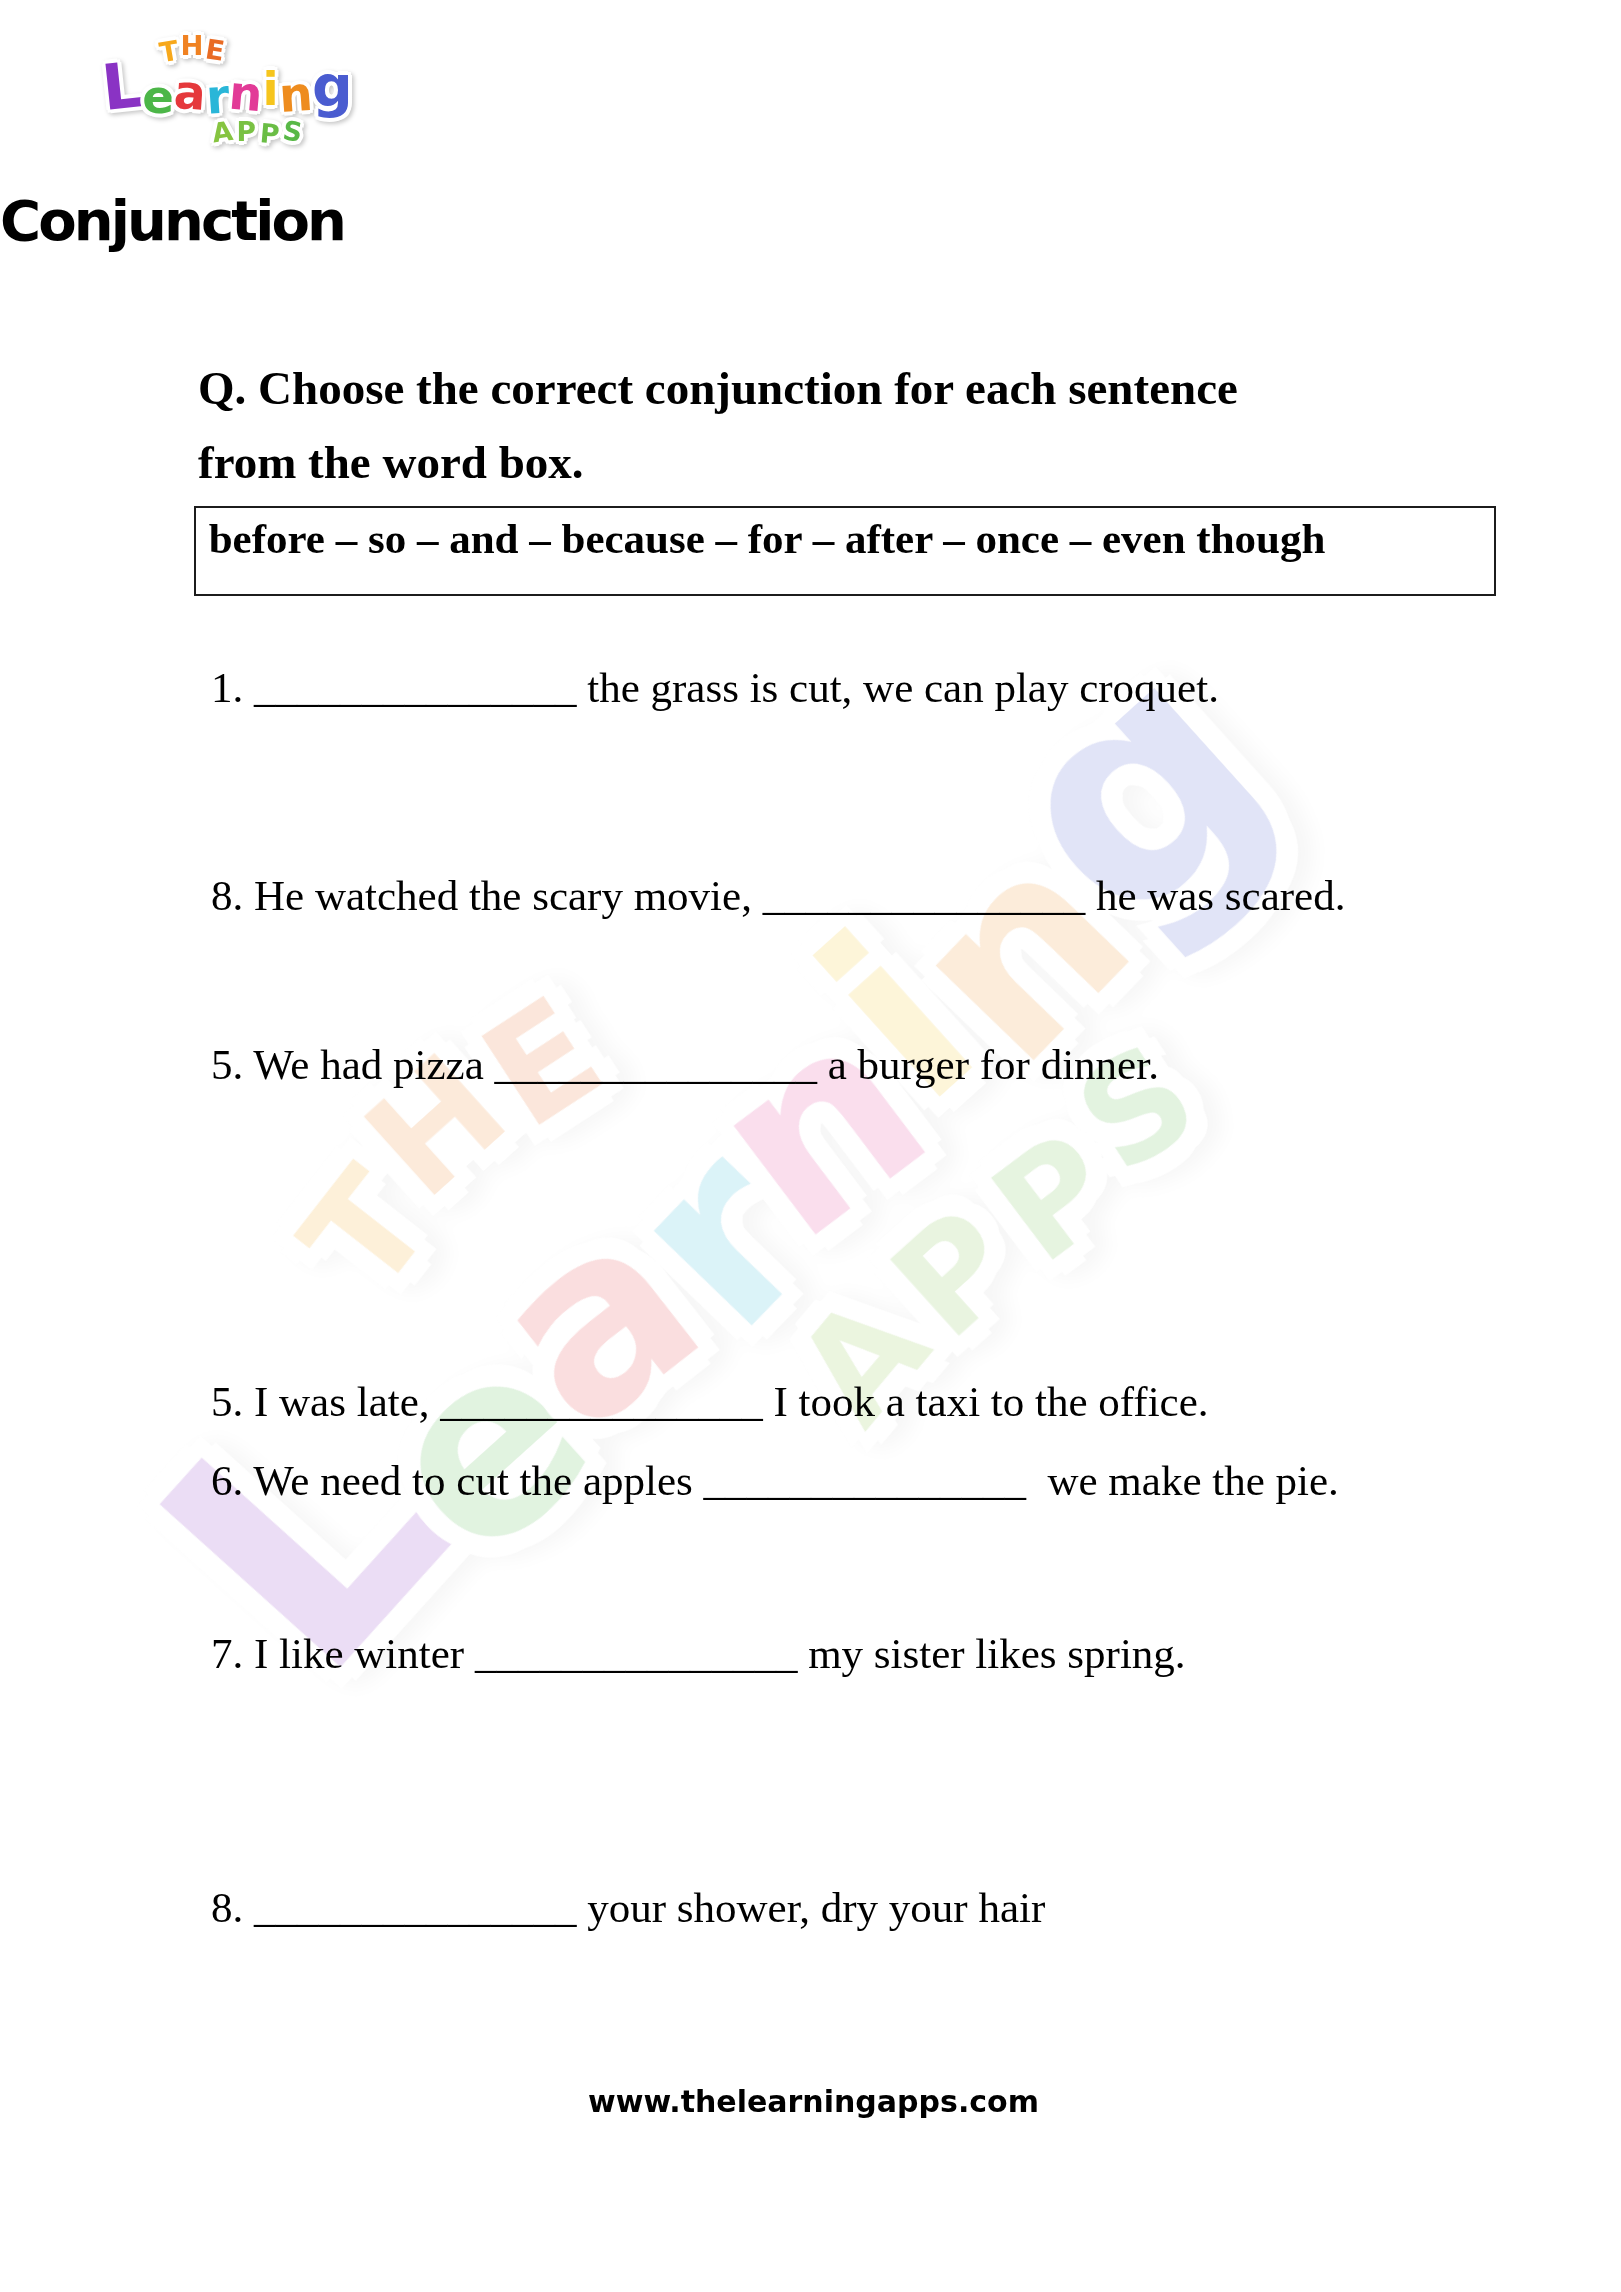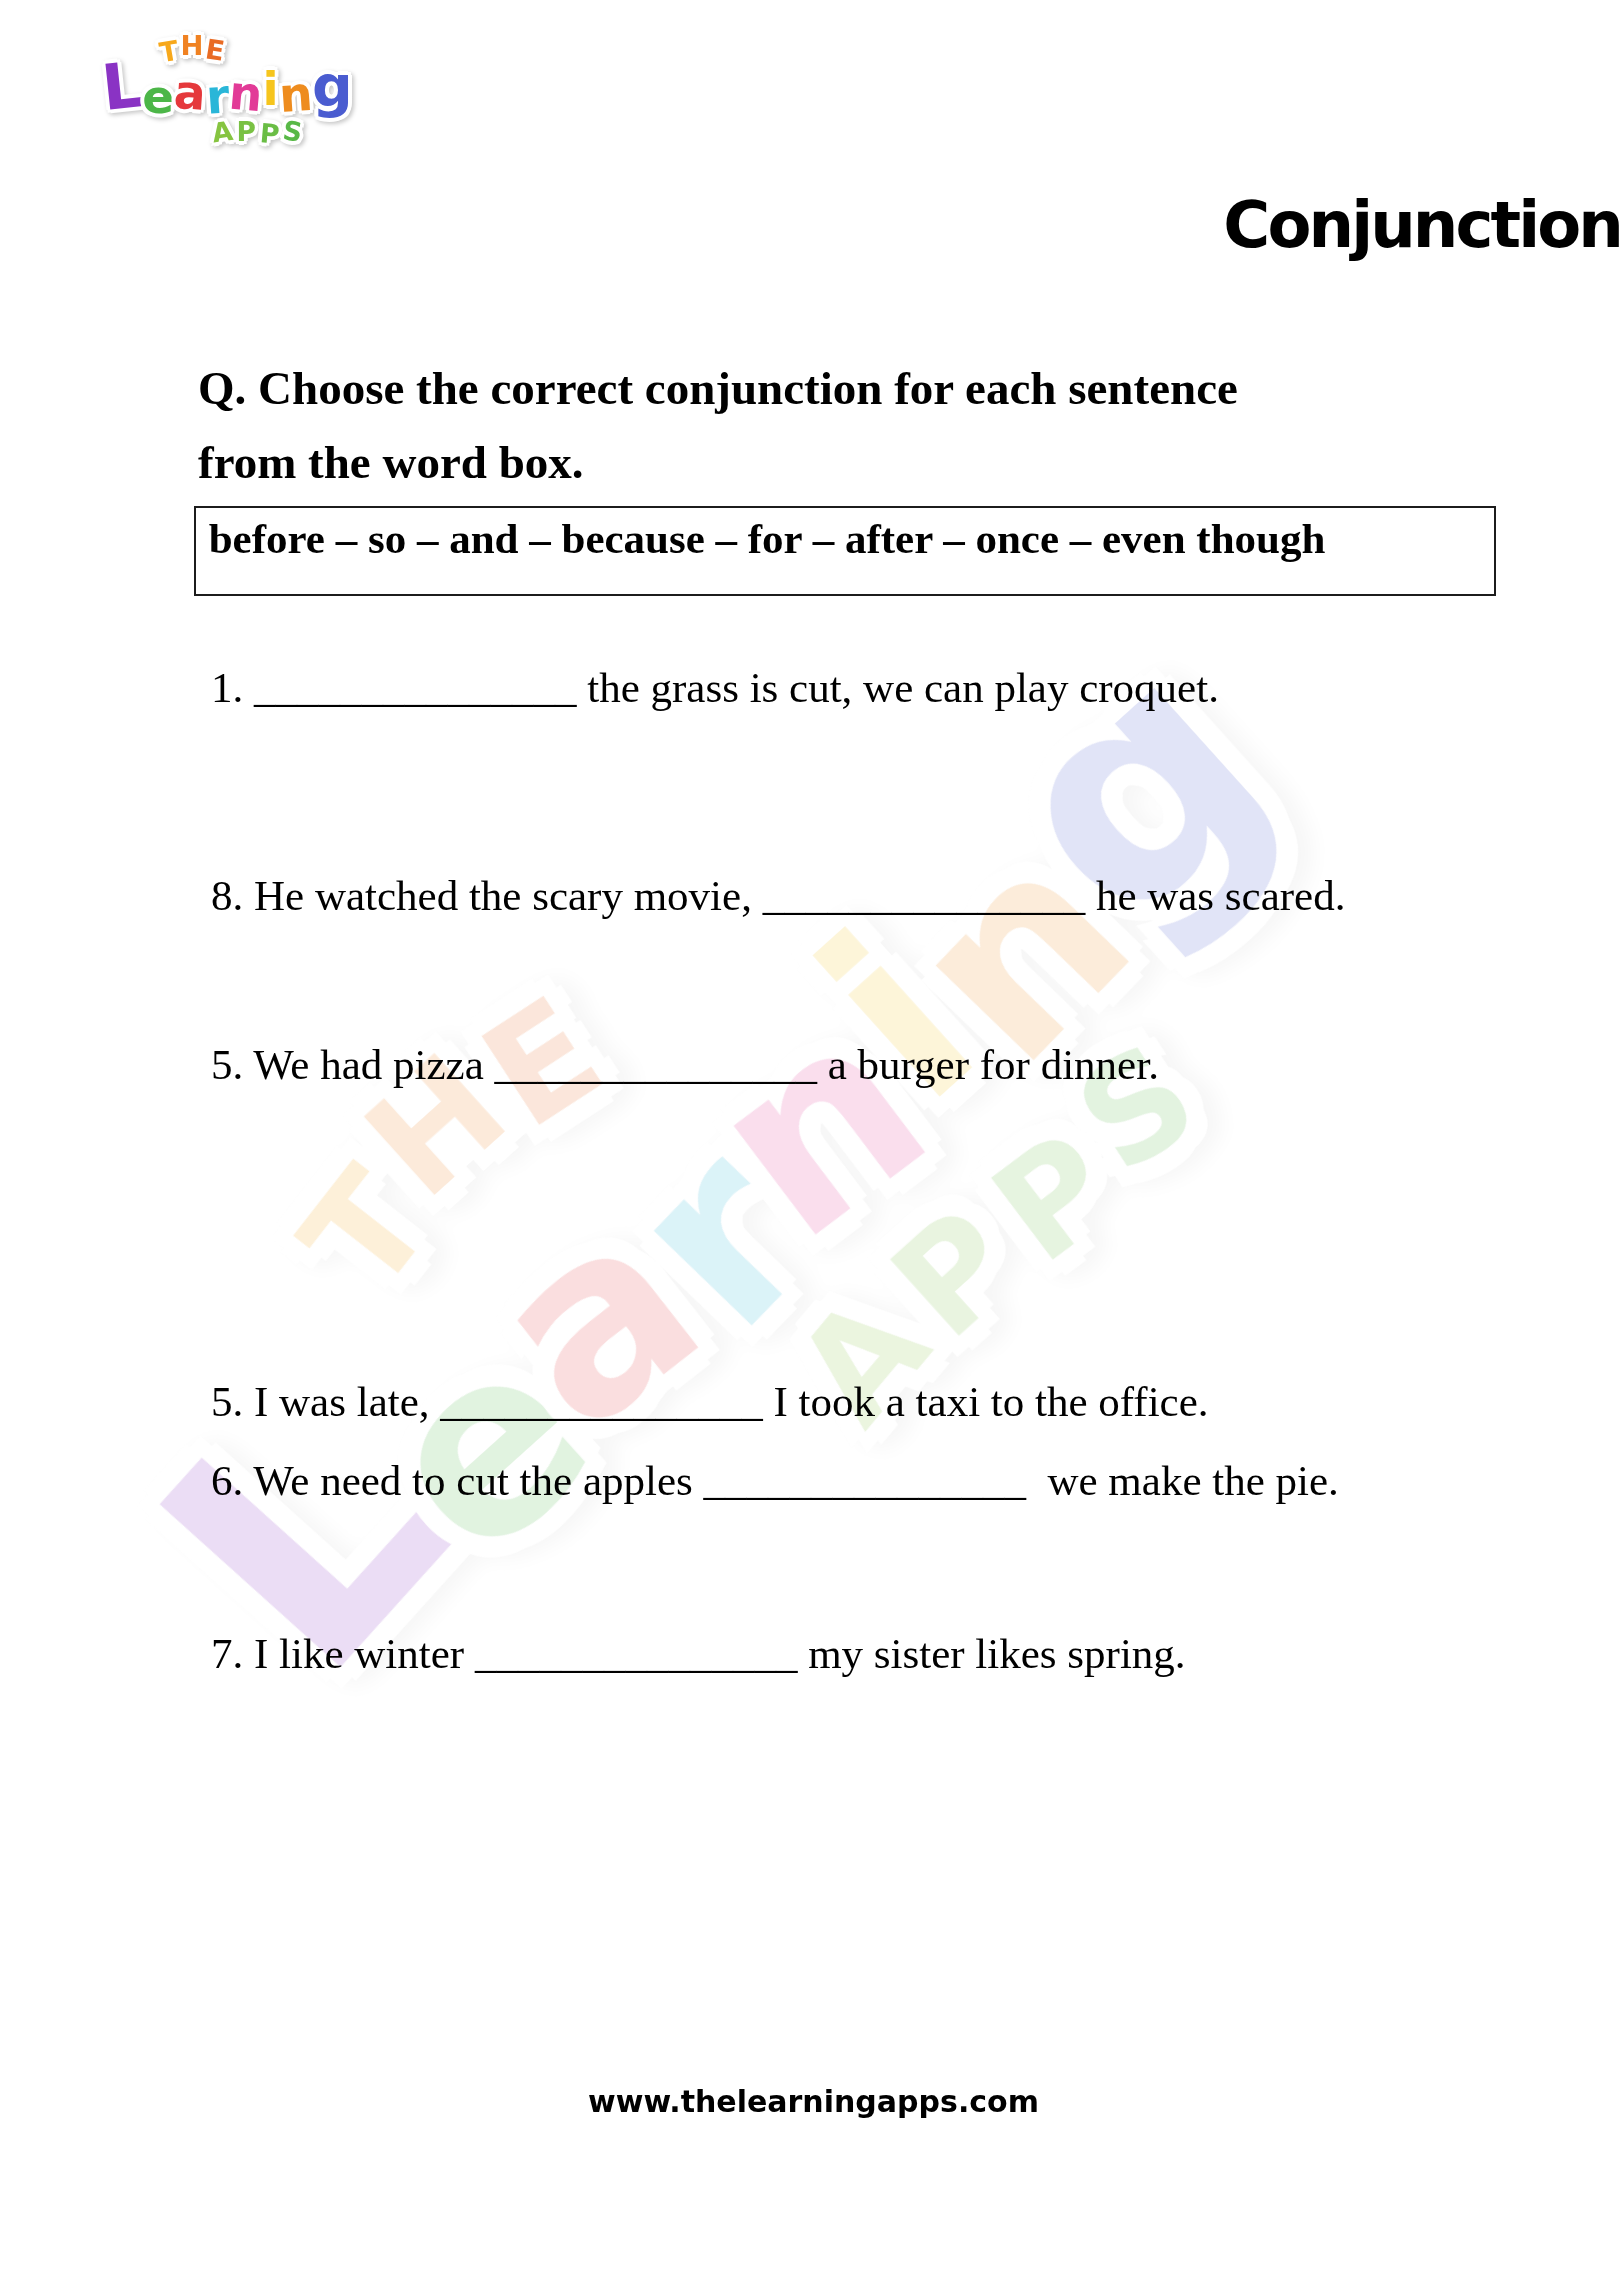--- a/index.html
+++ b/index.html
@@ -48,23 +48,23 @@
   
   .watermark {
     position:absolute; left:784px; top:1176px;
     transform:translate(-50%,-50%) rotate(-42deg) scale(5.3);
     opacity:0.16; z-index:0; pointer-events:none;
   }
 
   
   .title {
     position:absolute; left:0; top:188px; width:100%;
-    margin:0; text-align:right;
+    margin:0; text-align:left;
     font-family:"DejaVu Sans", sans-serif;
-    font-weight:bold; font-size:64px; letter-spacing:-2.9px;
+    font-weight:bold; font-size:56px; letter-spacing:-2.9px;
     z-index:1;
   }
   .question {
     position:absolute; left:198px; top:351px; width:1264px;
     font-weight:bold; font-size:47px; line-height:74px;
     z-index:1;
   }
   .wordbox {
     position:absolute; left:194px; top:506px;
     width:1302px; height:90px;
@@ -128,19 +128,22 @@
   </div>
   <div class="sentence" style="top:1372px">
     <span class="stext">5. I was late, _______________ I took a taxi to the office.</span>
   </div>
   <div class="sentence" style="top:1451px">
     <span class="stext">6. We need to cut the apples _______________  we make the pie.</span>
   </div>
   <div class="sentence" style="top:1624px">
     <span class="stext">7. I like winter _______________ my sister likes spring.</span>
   </div>
+  <div class="sentence" style="top:1878px">
+    <span class="stext">8. _______________ your shower, dry your hair</span>
+  </div>
 
   <div class="footer">
     <span>www.thelearningapps.com</span>
   </div>
 
 </div>
 
 
 </body></html>

